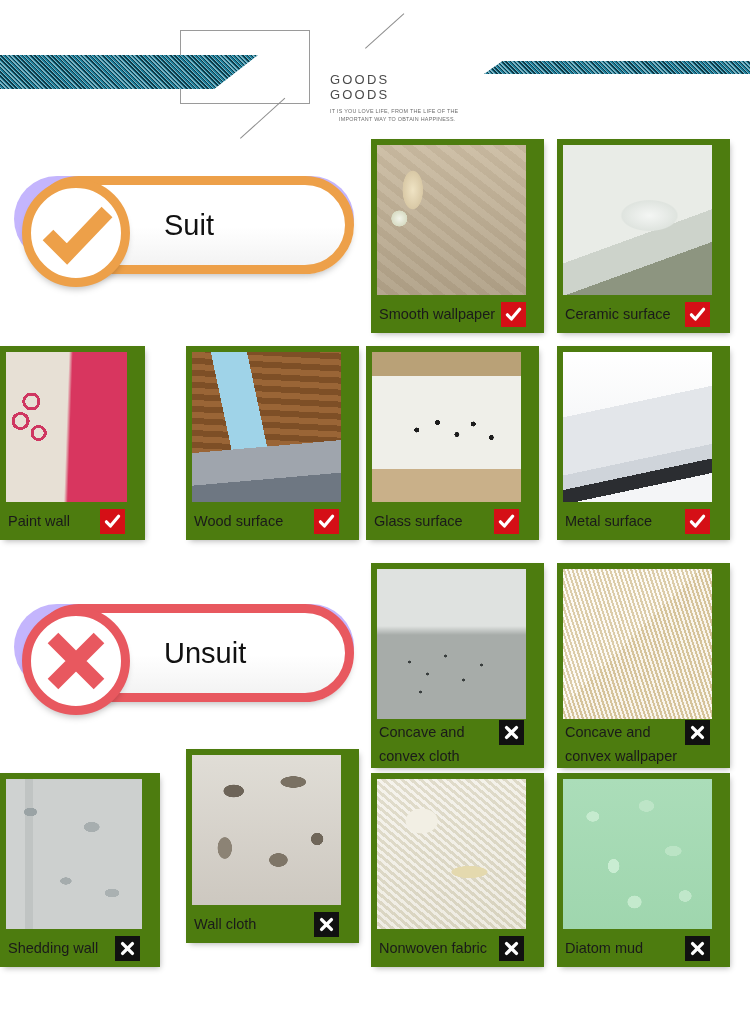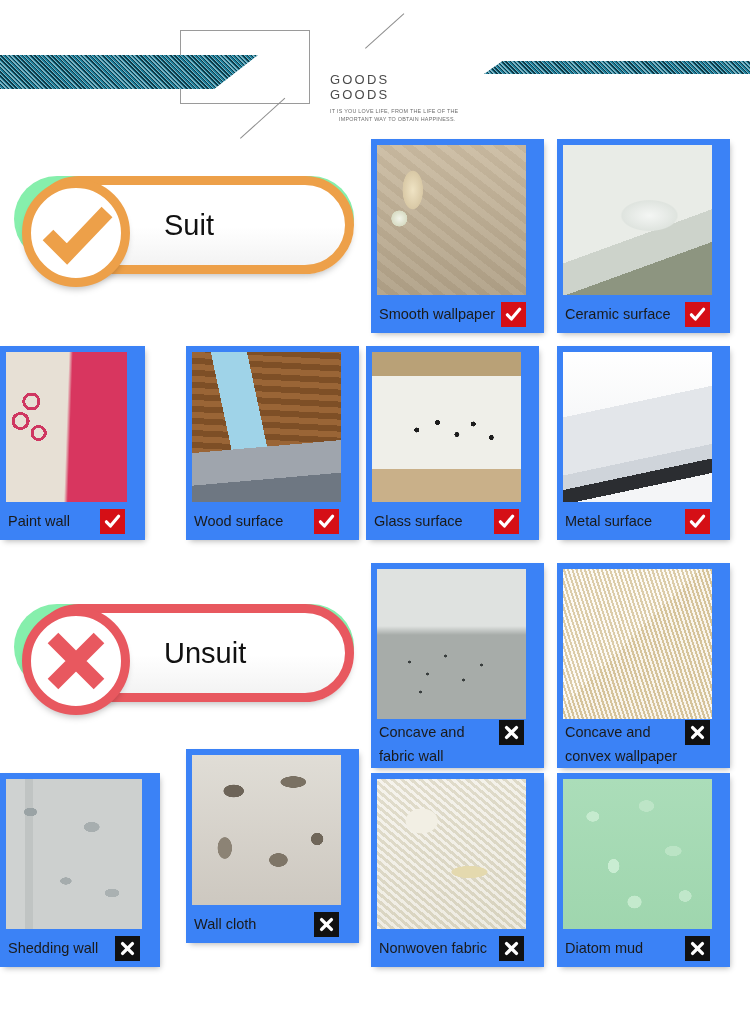--- a/index.html
+++ b/index.html
@@ -54,21 +54,21 @@
     font-size:5.4px;letter-spacing:.25px;color:#6d6d6d;
     line-height:8px;
   }
   .hdr-sub .l2{padding-left:9px;display:block;}
 
   
   .pill{
     position:absolute;
     width:340px;height:86px;
     border-radius:49px;
-    background:#86efac;
+    background:#c4b5fd;
     box-sizing:border-box;
   }
   .pill-outline{
     position:absolute;left:16px;top:0;width:324px;height:98px;
     border-radius:49px;
     border:9px solid var(--c);
     box-sizing:border-box;
     background:linear-gradient(180deg,#ffffff 0%,#ffffff 52%,#f3f3f3 100%);
     box-shadow:0 5px 7px -3px rgba(0,0,0,.26);
   }
@@ -83,21 +83,21 @@
   .pill-label{
     position:absolute;left:150px;top:0;height:98px;
     display:flex;align-items:center;
     font-size:29px;color:#111111;
   }
   .mark{position:absolute;left:8px;top:3px;width:108px;height:108px;}
 
   
   .card{
     position:absolute;
-    background:#3b82f6;
+    background:#4d7c0f;
     box-shadow:2px 3px 6px -2px rgba(0,0,0,.30);
     box-sizing:border-box;
     padding:6px 18px 0 6px;
   }
   .card .photo{
     width:100%;height:var(--ph);
     background-size:cover;background-position:center;
     position:relative;overflow:hidden;
   }
   .card .caption{
@@ -343,21 +343,21 @@
         </svg>
     </span>
   </div>
 </div>
 
 <div class="card twoline" style="left:371px;top:563px;width:173px;--ph:150px;">
   <div class="photo px-concave-wall"></div>
   <div class="caption">
     <span class="cap-text">
       <span>Concave and</span><br>
-      <span>fabric wall</span>
+      <span>convex cloth</span>
     </span>
     <span class="badge no">
       <svg width="19" height="19" viewBox="0 0 19 19">
           <path d="M4.6 4.6 L14.4 14.4 M14.4 4.6 L4.6 14.4" fill="none" stroke="#fff" stroke-width="3.4" stroke-linecap="round"></path>
         </svg>
     </span>
   </div>
 </div>
 
 <div class="card twoline" style="left:557px;top:563px;width:173px;--ph:150px;">

